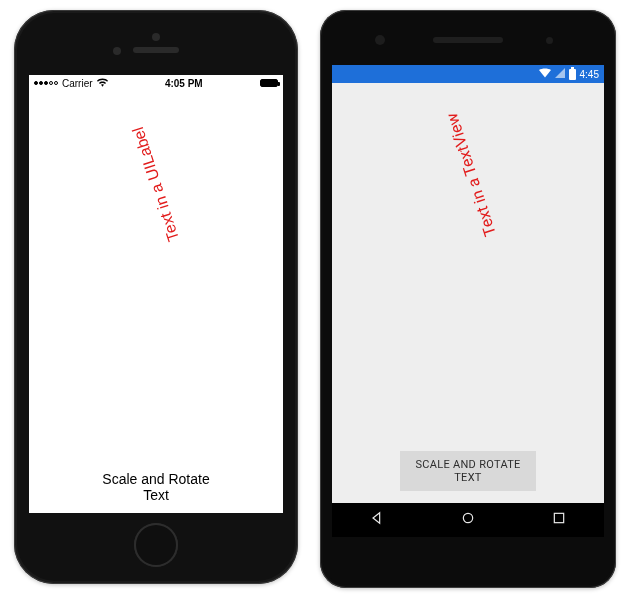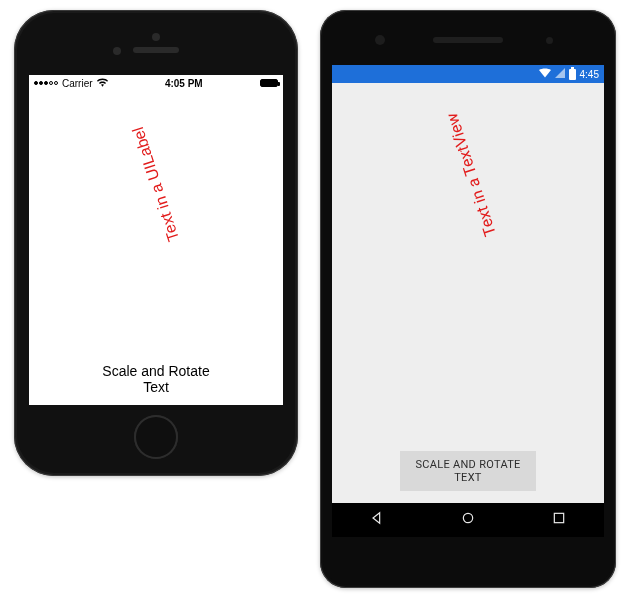--- a/index.html
+++ b/index.html
@@ -9,21 +9,21 @@
     width: 642px;
     height: 600px;
     display: flex;
     gap: 22px;
     padding: 10px 14px 18px 14px;
   }
 
   
   .iphone {
     width: 284px;
-    height: 466px;
+    height: 574px;
     background: #1a1a1a;
     border-radius: 40px;
     padding: 3px;
     box-shadow: inset 0 0 0 1px #3a3a3a, 0 1px 4px rgba(0,0,0,.25);
     position: relative;
   }
   .iphone-body {
     width: 100%; height: 100%;
     background: #111;
     border-radius: 38px;

